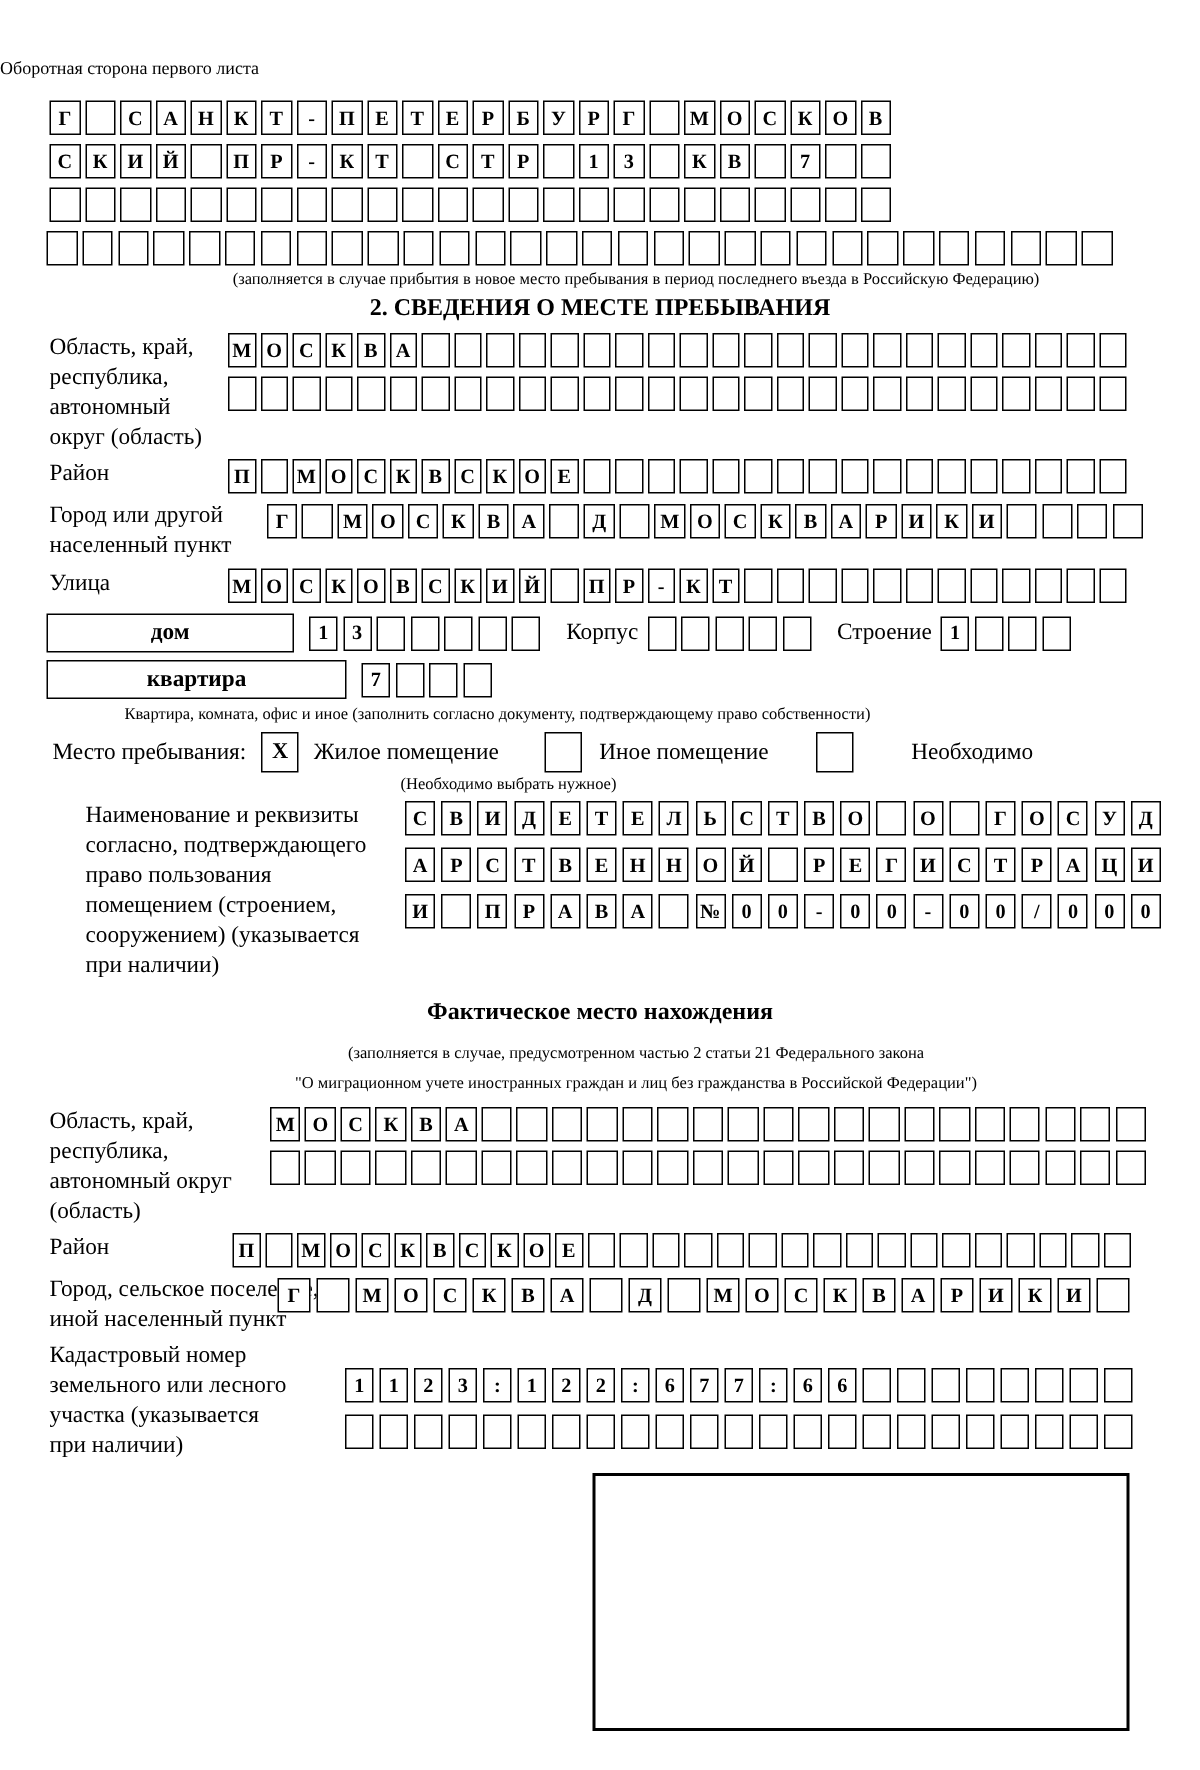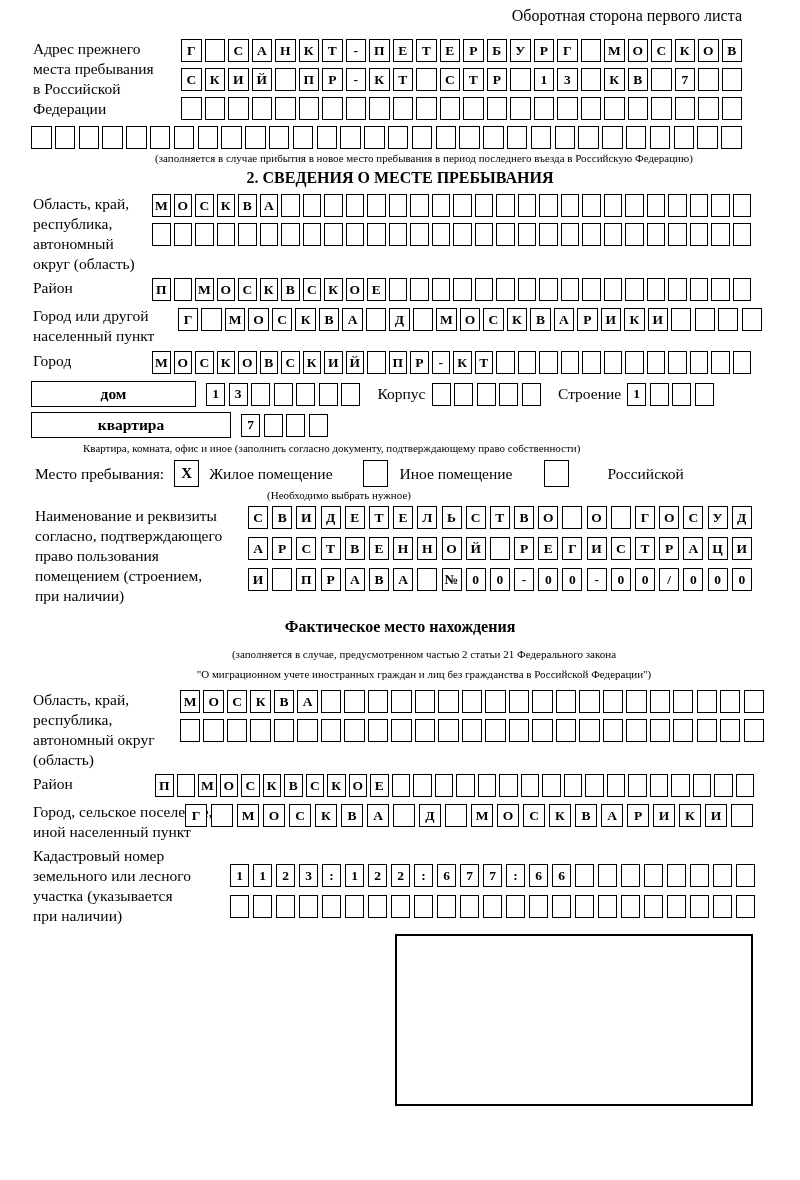--- a/index.html
+++ b/index.html
@@ -1,21 +1,21 @@
 <!DOCTYPE html>
 <html><head>
 <meta charset="utf-8">
 <style>
   html,body{margin:0;padding:0;background:#e8e8e8;}
   .page{
     width:800px;height:1180px;background:#ffffff;color:#000;
     font-family:"Liberation Serif","DejaVu Serif",serif;
     position:relative;overflow:hidden;font-size:15px;
   }
-  .header-note{ text-align:right; padding:7px 58px 0 0; font-size:16px;}
+  .header-note{ padding:38px 58px 0 0; font-size:12px;}
   .row{display:flex;align-items:flex-start;}
   .flabel{font-size:15.5px;line-height:20px;flex:0 0 auto;}
   .lline{white-space:nowrap;}
   
   .cells{display:flex;flex:0 0 auto;}
   .cell{
     box-sizing:border-box;border:1.8px solid #000;height:23px;
     display:flex;align-items:center;justify-content:center;
     font-size:13.5px;font-weight:bold;background:#fff;flex:0 0 auto;
   }
@@ -42,26 +42,20 @@
   .stamp-box{box-sizing:border-box;border:2px solid #000;background:#fff;}
 </style>
 </head>
 <body>
 
 <div class="page">
 
   <div class="header-note">Оборотная сторона первого листа</div>
 
   <div class="row" style="margin:14px 0 0 33px;">
-    <div class="flabel" style="width:148px;">
-        <div class="lline">Адрес прежнего</div>
-        <div class="lline">места пребывания</div>
-        <div class="lline">в Российской</div>
-        <div class="lline">Федерации</div>
-      </div>
     <div class="grids">
       <div class="cells cells-addr">
           <span class="cell">Г</span>
           <span class="cell"></span>
           <span class="cell">С</span>
           <span class="cell">А</span>
           <span class="cell">Н</span>
           <span class="cell">К</span>
           <span class="cell">Т</span>
           <span class="cell">-</span>
@@ -306,21 +300,21 @@
         <span class="cell">К</span>
         <span class="cell">И</span>
         <span class="cell"></span>
         <span class="cell"></span>
         <span class="cell"></span>
         <span class="cell"></span>
       </div>
   </div>
 
   <div class="row" style="margin:5px 0 0 33px;">
-    <div class="flabel" style="width:119px;">Город</div>
+    <div class="flabel" style="width:119px;">Улица</div>
     <div class="cells cells-s2">
         <span class="cell">М</span>
         <span class="cell">О</span>
         <span class="cell">С</span>
         <span class="cell">К</span>
         <span class="cell">О</span>
         <span class="cell">В</span>
         <span class="cell">С</span>
         <span class="cell">К</span>
         <span class="cell">И</span>
@@ -385,30 +379,31 @@
   </div>
   <div class="note" style="text-align:left;margin:4px 0 0 35px;">Квартира, комната, офис и иное (заполнить согласно документу, подтверждающему право собственности)</div>
 
   <div class="row" style="margin:6px 0 0 35px;align-items:center;">
     <div class="flabel">Место пребывания:</div>
     <div class="cbox" style="margin-left:10px;">X</div>
     <div class="flabel" style="margin-left:10px;">Жилое помещение</div>
     <div class="cbox" style="margin-left:30px;"></div>
     <div class="flabel" style="margin-left:12px;">Иное помещение</div>
     <div class="cbox" style="margin-left:32px;"></div>
-    <div class="flabel" style="margin-left:38px;">Российской</div>
+    <div class="flabel" style="margin-left:38px;">Необходимо</div>
   </div>
   <div class="note" style="margin:2px 170px 0 0;">(Необходимо выбрать нужное)</div>
 
-  <div class="row" style="margin:5px 0 0 35px;">
+  <div class="row" style="margin:5px 0 0 35px;justify-content:center;">
     <div class="flabel" style="width:213px;">
         <div class="lline">Наименование и реквизиты</div>
         <div class="lline">согласно, подтверждающего</div>
         <div class="lline">право пользования</div>
         <div class="lline">помещением (строением,</div>
+        <div class="lline">сооружением) (указывается</div>
         <div class="lline">при наличии)</div>
       </div>
     <div class="grids" style="gap:8px;">
       <div class="cells cells-doc">
           <span class="cell">С</span>
           <span class="cell">В</span>
           <span class="cell">И</span>
           <span class="cell">Д</span>
           <span class="cell">Е</span>
           <span class="cell">Т</span>

